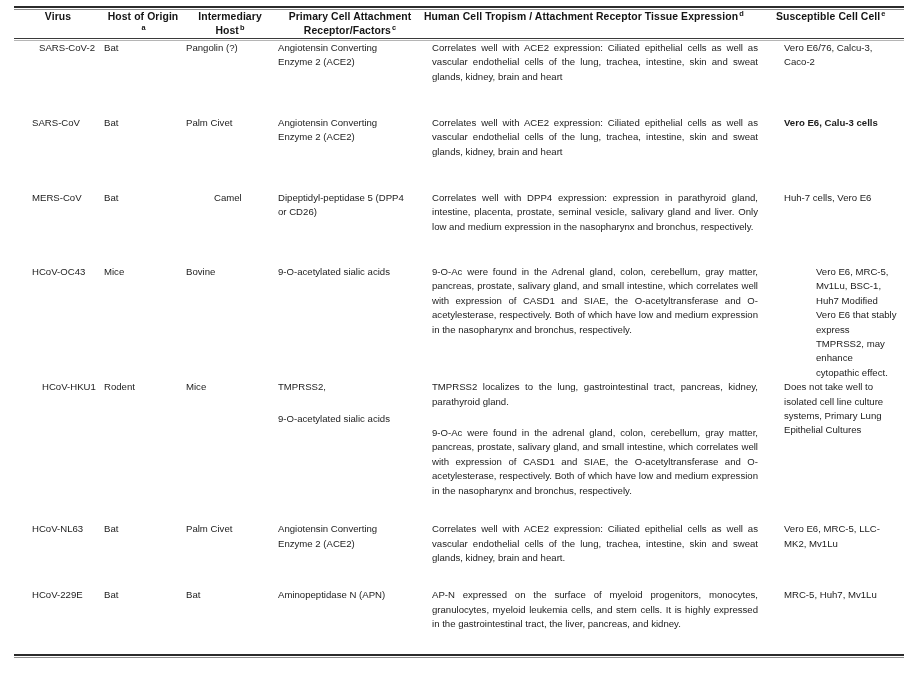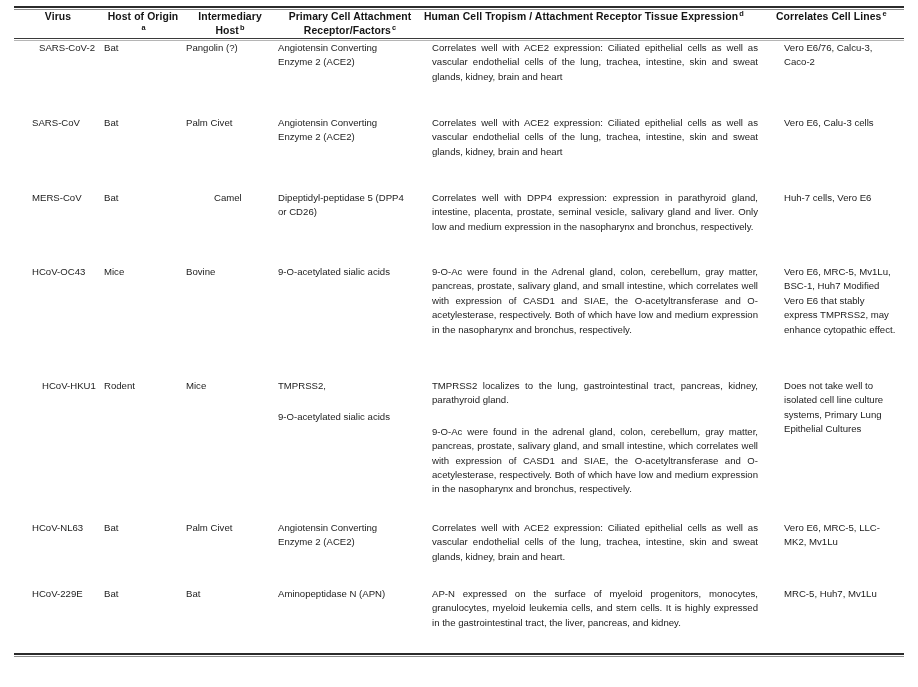--- a/index.html
+++ b/index.html
@@ -151,21 +151,21 @@
           <span>Host</span><sup class="fnote">b</sup>
         </th>
         <th class="h-receptor">
           <span>Primary Cell Attachment</span><br>
           <span>Receptor/Factors</span><sup class="fnote">c</sup>
         </th>
         <th class="h-tropism">
           <span>Human Cell Tropism / Attachment Receptor Tissue Expression</span><sup class="fnote">d</sup>
         </th>
         <th class="h-cell">
-          <span>Correlates Cell Lines</span><sup class="fnote">e</sup>
+          <span>Susceptible Cell Cell</span><sup class="fnote">e</sup>
         </th>
       </tr>
     </thead>
   </table>
 
   <div class="rule-head"></div>
 
   <table class="vtable">
     <colgroup>
       <col class="c-virus">
@@ -216,21 +216,21 @@
             <div class="minh-r2" style="height: auto;">
               <div class="blk">Angiotensin Converting Enzyme 2  (ACE2)</div>
             </div>
           </td>
           <td class="cell-tropism">
             <div class="minh-r2" style="height: auto;">
               <div class="blk">Correlates well with ACE2 expression: Ciliated epithelial cells as well as vascular endothelial cells of the lung, trachea, intestine, skin and sweat glands, kidney, brain and heart</div>
             </div>
           </td>
           <td class="cell-cell">
-            <div class="minh-r2" style="height: auto;">
+            <div class="minh-r2" style="height: auto; font-weight: bold;">
               <div class="blk">Vero E6, Calu-3 cells</div>
             </div>
           </td>
         </tr>
         <tr class="row">
           <td class="cell-virus" style="height: 74px;">
             <div class="minh-r3" style="height: auto;"><span>MERS-CoV</span></div>
           </td>
           <td class="cell-host">
             <div class="minh-r3" style="height: auto;"><span>Bat</span></div>
@@ -268,21 +268,21 @@
             <div class="minh-r4" style="height: auto;">
               <div class="blk">9-O-acetylated sialic acids</div>
             </div>
           </td>
           <td class="cell-tropism">
             <div class="minh-r4" style="height: auto;">
               <div class="blk">9-O-Ac were found in the Adrenal gland, colon, cerebellum, gray matter, pancreas, prostate, salivary gland, and small intestine, which correlates well with expression of CASD1 and SIAE, the O-acetyltransferase and O-acetylesterase, respectively. Both of which have low and medium expression in the nasopharynx and bronchus, respectively.</div>
             </div>
           </td>
           <td class="cell-cell">
-            <div class="minh-r4" style="height: auto;">
+            <div class="minh-r4" style="height: auto; margin-left: 32px;">
               <div class="blk">Vero E6, MRC-5, Mv1Lu, BSC-1, Huh7 Modified Vero E6 that stably express TMPRSS2, may enhance cytopathic effect.</div>
             </div>
           </td>
         </tr>
         <tr class="row">
           <td class="cell-virus" style="height: 142px;">
             <div class="minh-r5" style="height: auto; margin-left: 10px;"><span>HCoV-HKU1</span></div>
           </td>
           <td class="cell-host">
             <div class="minh-r5" style="height: auto;"><span>Rodent</span></div>

